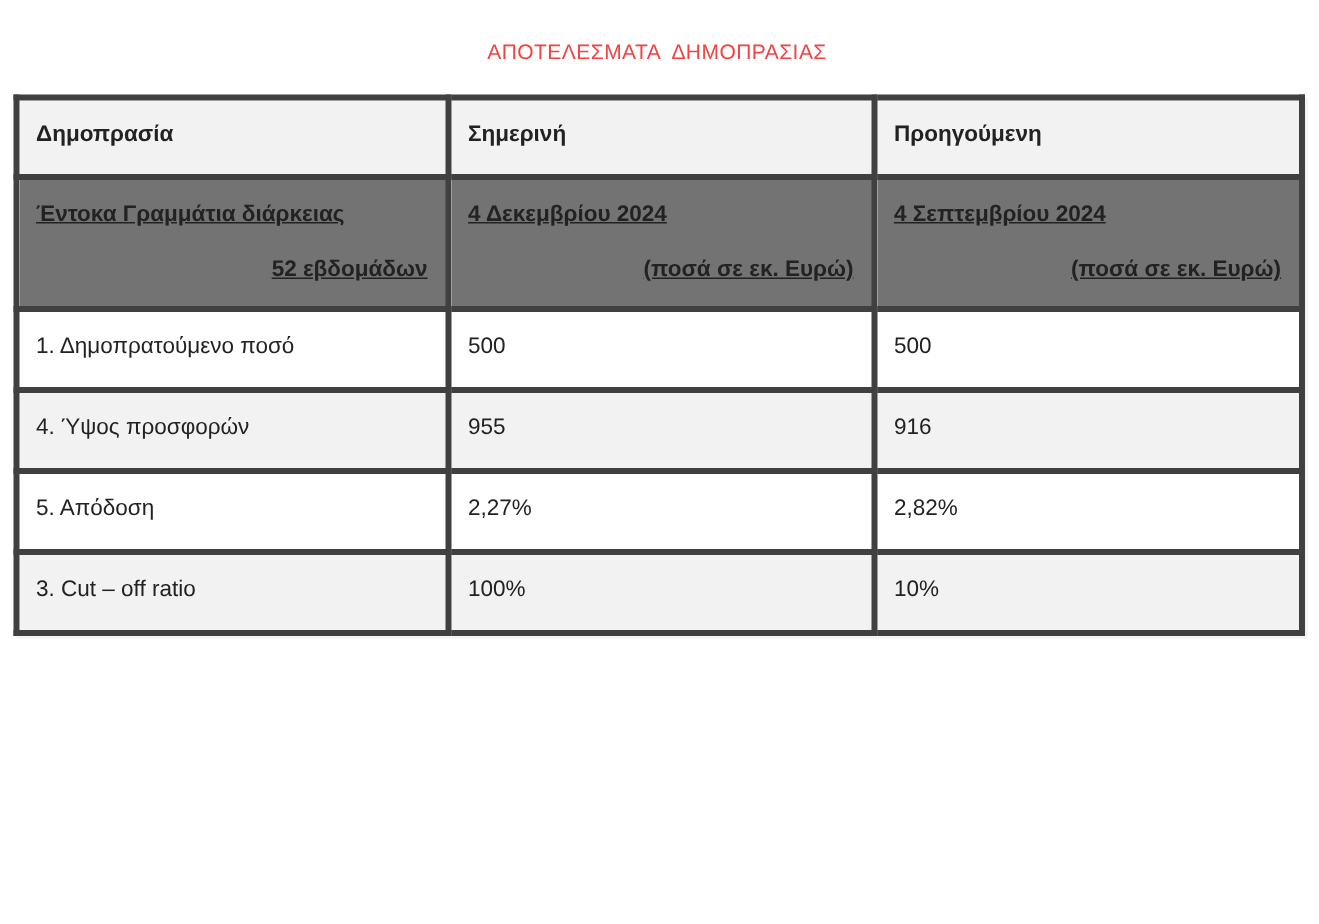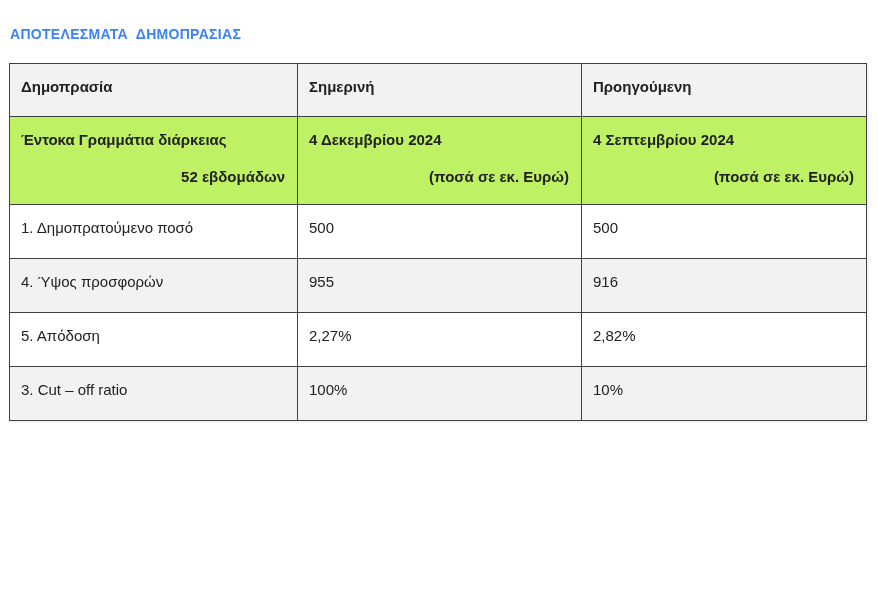--- a/index.html
+++ b/index.html
@@ -13,54 +13,56 @@
   .page {
     position: relative;
     width: 879px;
     height: 616px;
     background: #ffffff;
     padding: 26px 13px 0 9px;
     overflow: hidden;
   }
   .page-title {
     font-size: 14px;
-    font-weight: 700;
+    font-weight: 400;
     letter-spacing: 0.3px;
-    color: #3b82f6;
+    color: #ef4444;
     margin: 0 0 21px 1px;
     white-space: pre-wrap; 
+    text-align: center;
   }
   table.results-table {
     border-collapse: collapse;
     table-layout: fixed;
     width: 857px;
     font-size: 15px;
     line-height: 20px;
     color: #222222;
     background: #ffffff;
     box-shadow: 2px 2px 0 rgba(0,0,0,0.04);
   }
   .results-table th,
   .results-table td {
-    border: 1px solid #404040;
+    border: 4px solid #404040;
     text-align: left;
     vertical-align: top;
     padding: 13px 12px 13px 11px;
     font-weight: 400;
     overflow: hidden;
   }
   .results-table thead tr { height: 53px; }
   .results-table thead th {
     background: #f2f2f2;
     font-weight: 700;
   }
   .results-table tr.subheader-row { height: 88px; }
   .results-table tr.subheader-row td {
-    background: #bef264;
+    background: #737373;
     font-weight: 700;
+    text-decoration: underline;
   }
   .results-table tr.subheader-row td p {
     margin: 0 0 17px 0;
   }
   .results-table tr.subheader-row td p:last-child { margin-bottom: 0; text-align: right; }
   .results-table tbody tr.data-row { height: 54px; }
   .results-table tbody tr.data-row:nth-child(odd) td { background: #f2f2f2; }
   .results-table tbody tr.data-row:nth-child(even) td { background: #ffffff; }
 </style>
 </head>

